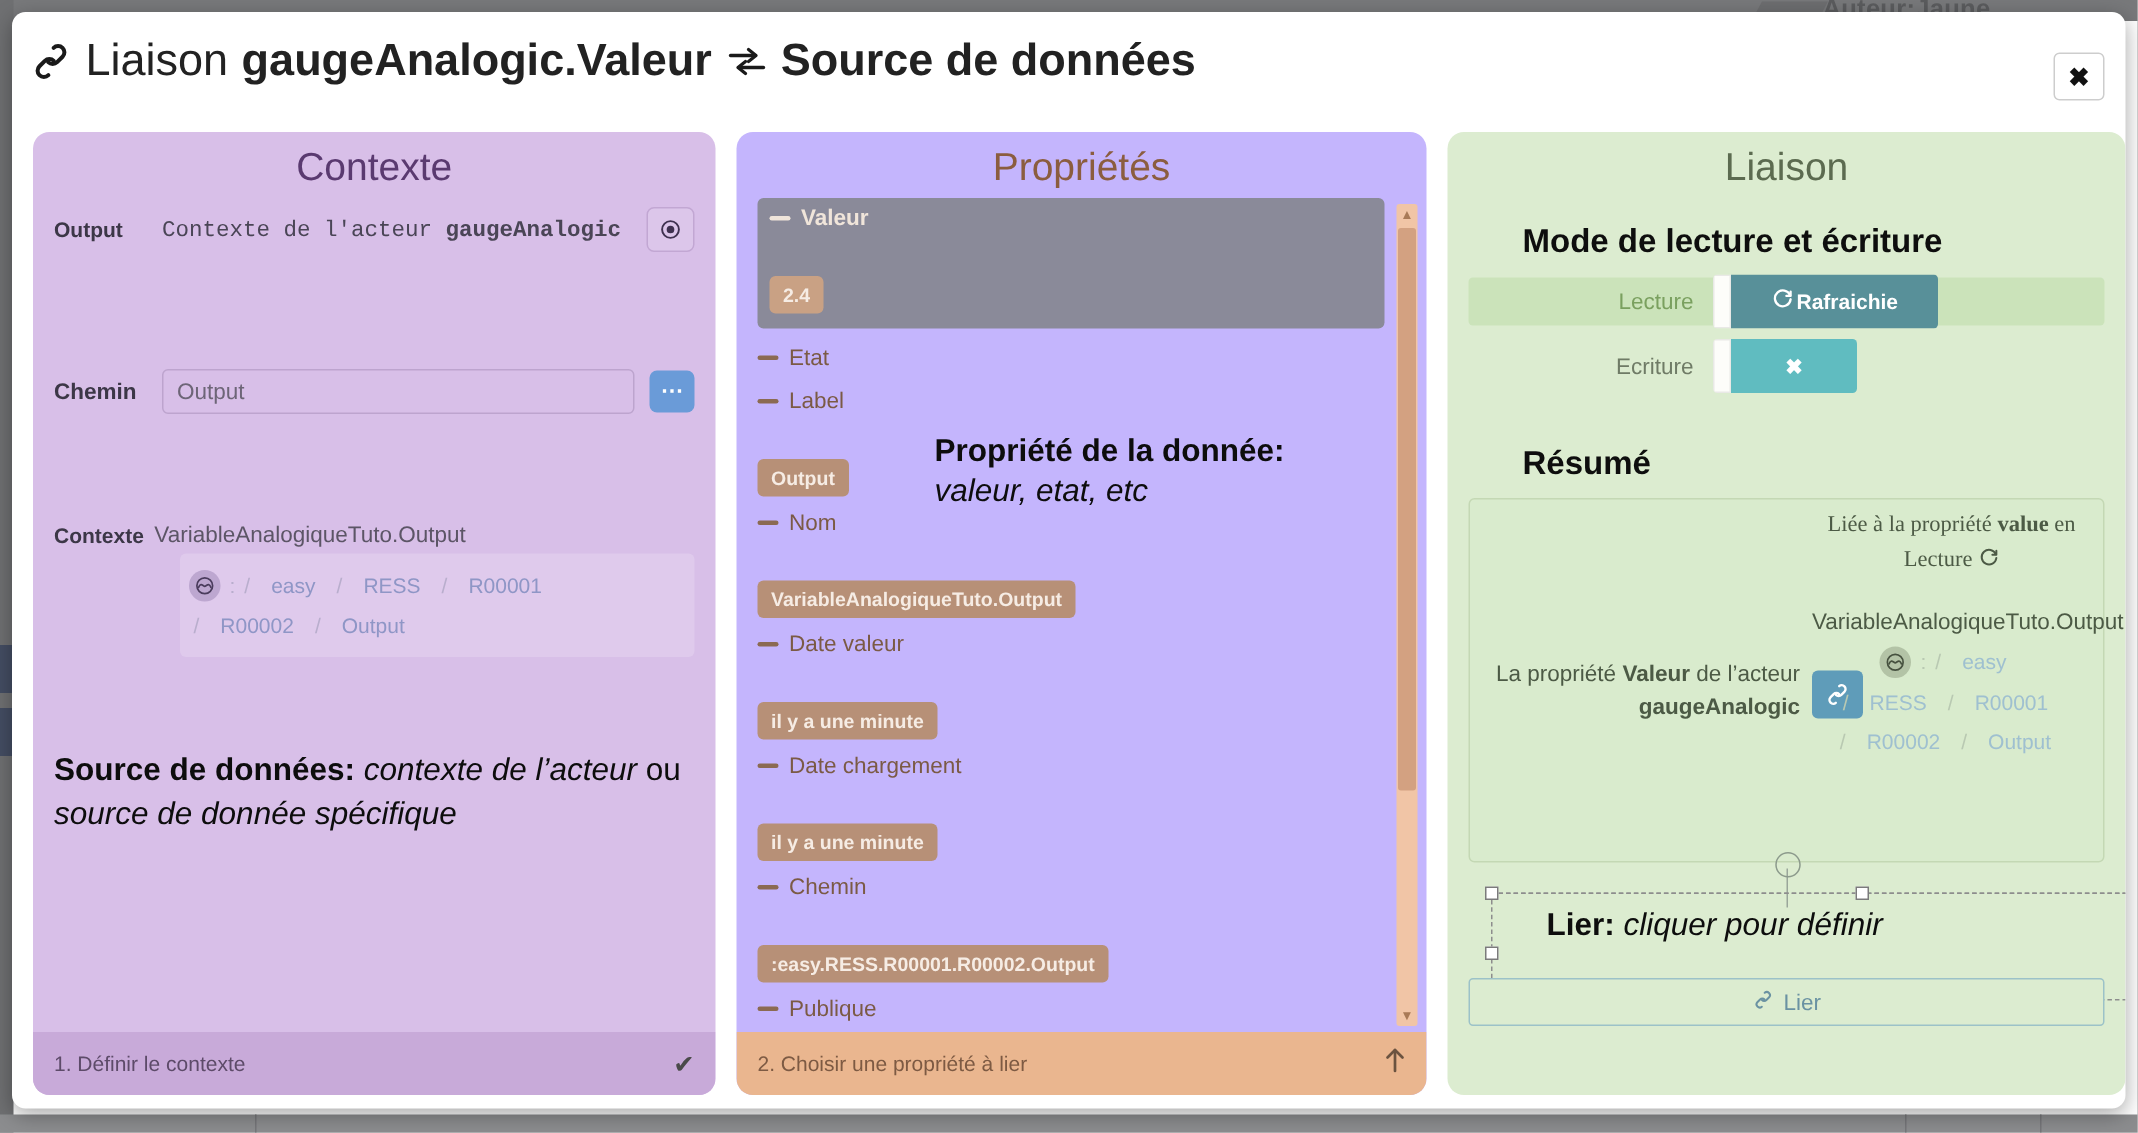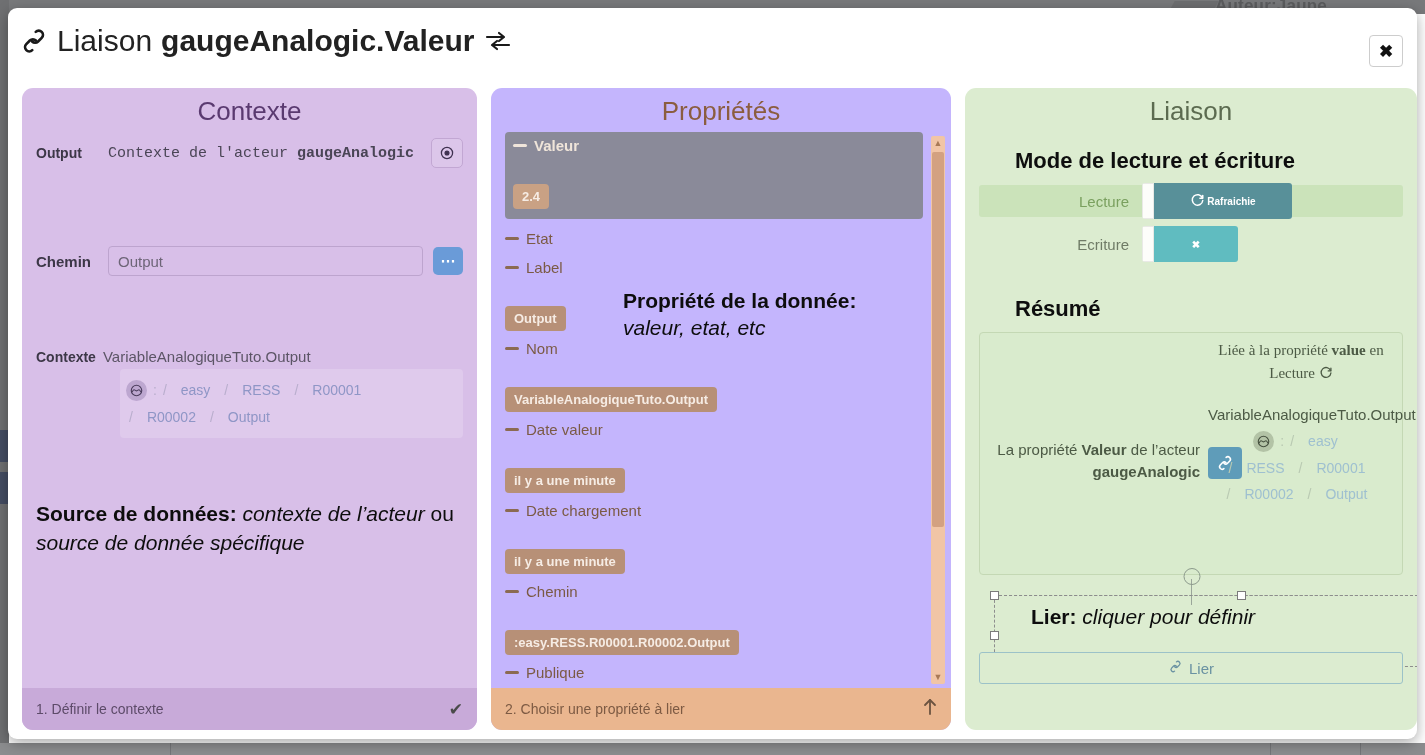--- a/index.html
+++ b/index.html
@@ -331,21 +331,21 @@
     position: relative;
     z-index: 2;
   }
   .toggle .knob {
     width: 12px; background: #fdfdfa;
     border: 1px solid rgba(0,0,0,.08);
     box-sizing: border-box;
   }
   .toggle .tbody {
     display: flex; align-items: center; justify-content: center;
-    color: #fff; font-size: 10px; font-weight: bold;
+    color: #fff; font-size: 14px; font-weight: bold;
     padding: 0 14px; gap: 2px;
     white-space: nowrap;
   }
   .toggle.read  .tbody { background: #589099; min-width: 110px; }
   .toggle.write .tbody { background: #60bcc0; min-width: 56px; }
 
   .resume-box {
     margin: 10px 14px 0 14px;
     border: 1px solid #c4d8b4;
     border-radius: 4px;
@@ -476,20 +476,21 @@
       <span class="t-light">Liaison</span>
       <span class="t-bold">gaugeAnalogic.Valeur</span>
       <span class="icon-swap">
         <svg width="28" height="24" viewBox="0 0 28 24" fill="none" stroke="#1a1a1a" stroke-width="2.2" stroke-linecap="round">
           <path d="M3 8h16"></path>
             <path d="M15 4l5 4-5 4" fill="none" stroke-linejoin="round"></path>
           <path d="M25 16H9"></path>
             <path d="M13 12l-5 4 5 4" fill="none" stroke-linejoin="round"></path>
         </svg>
       </span>
+      <span class="t-bold">Source de données</span>
     </div>
     <div class="close-btn">✖</div>
   </div>
 
   <div class="columns">
 
     <div class="panel" id="panel-contexte">
       <div class="ptitle">Contexte</div>
       <div class="pbody">
 

